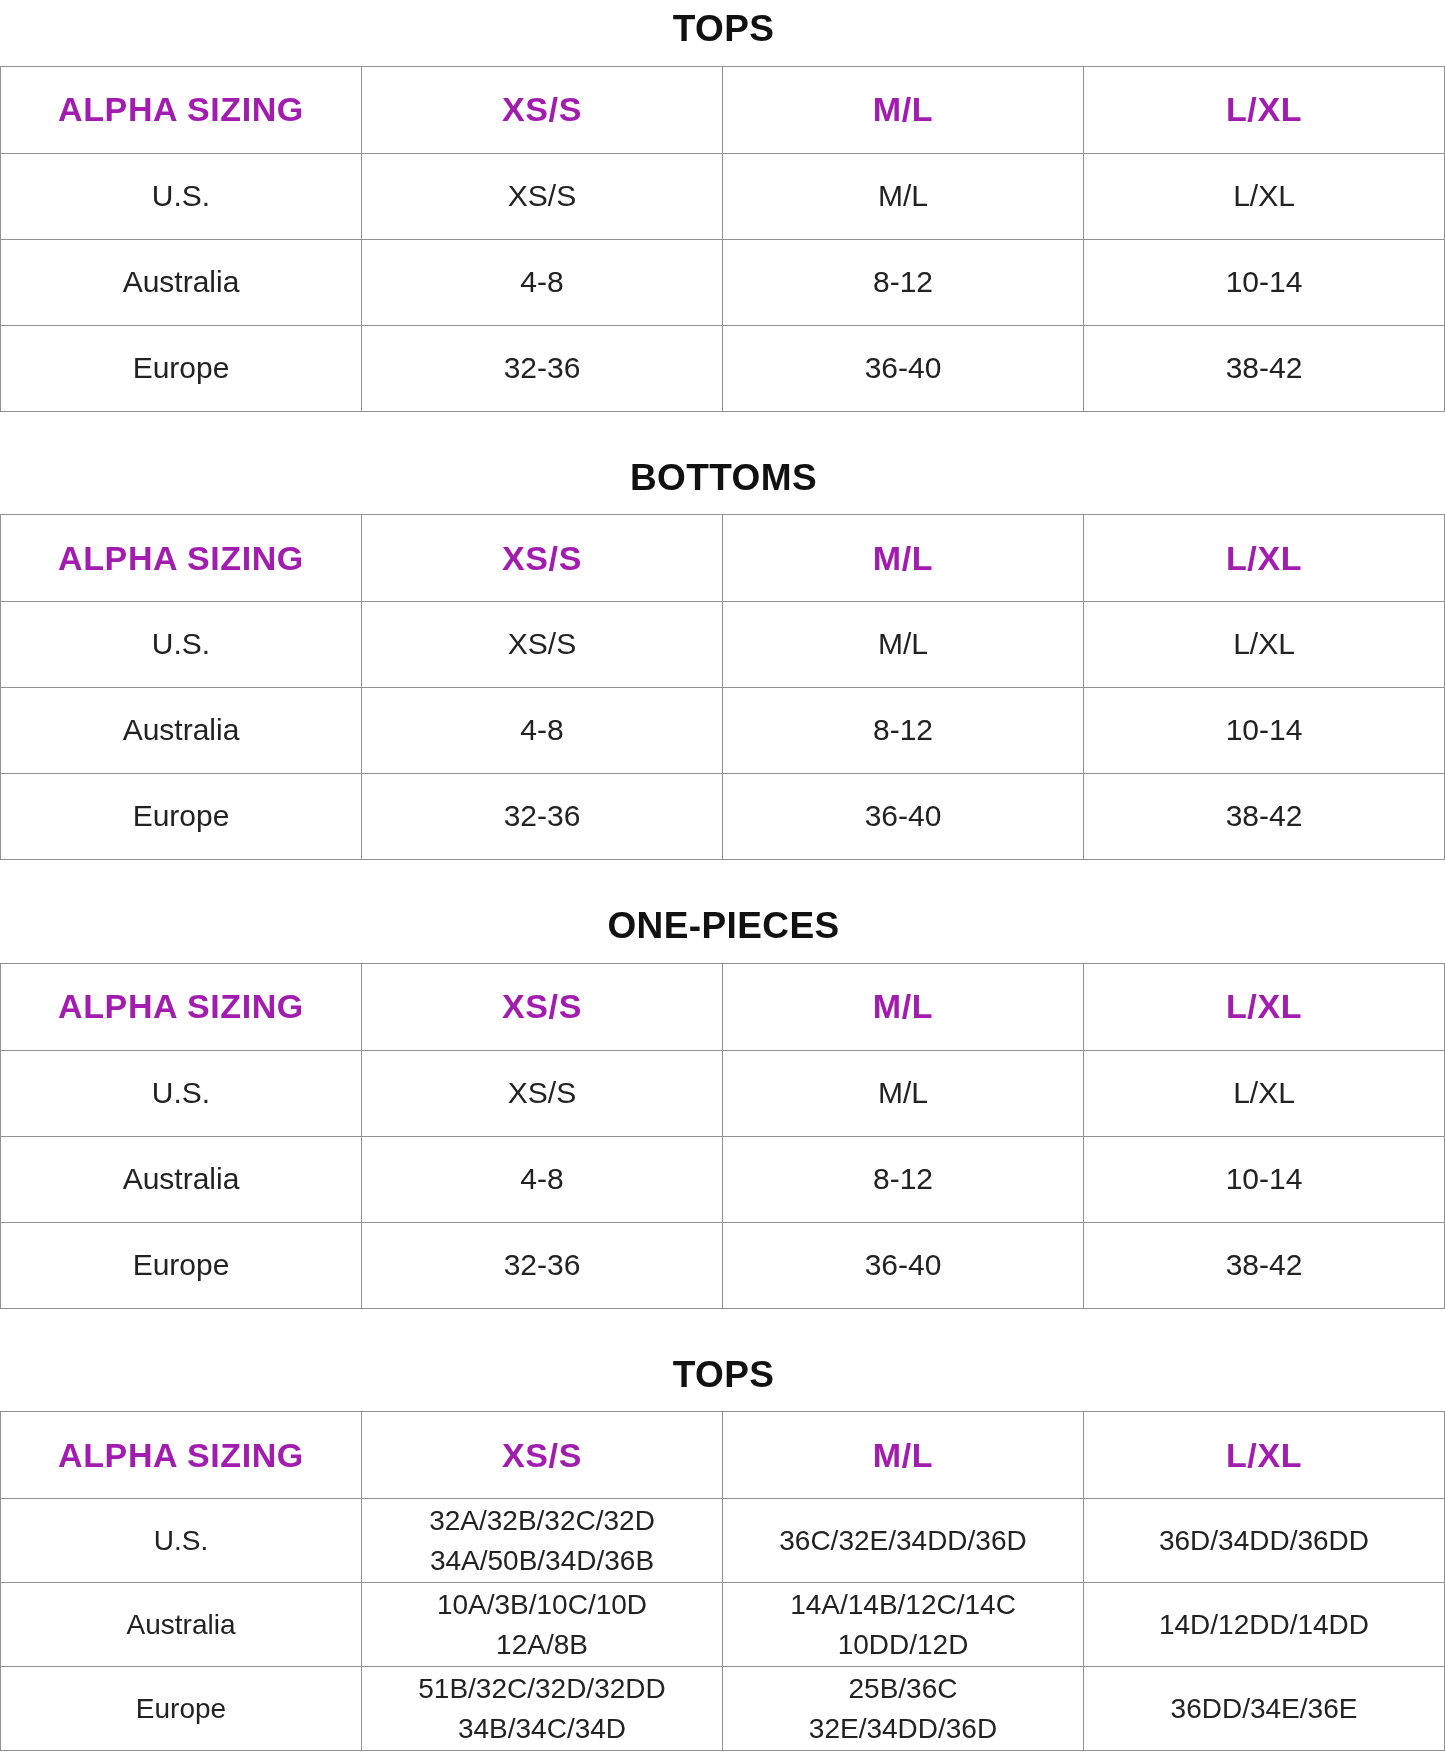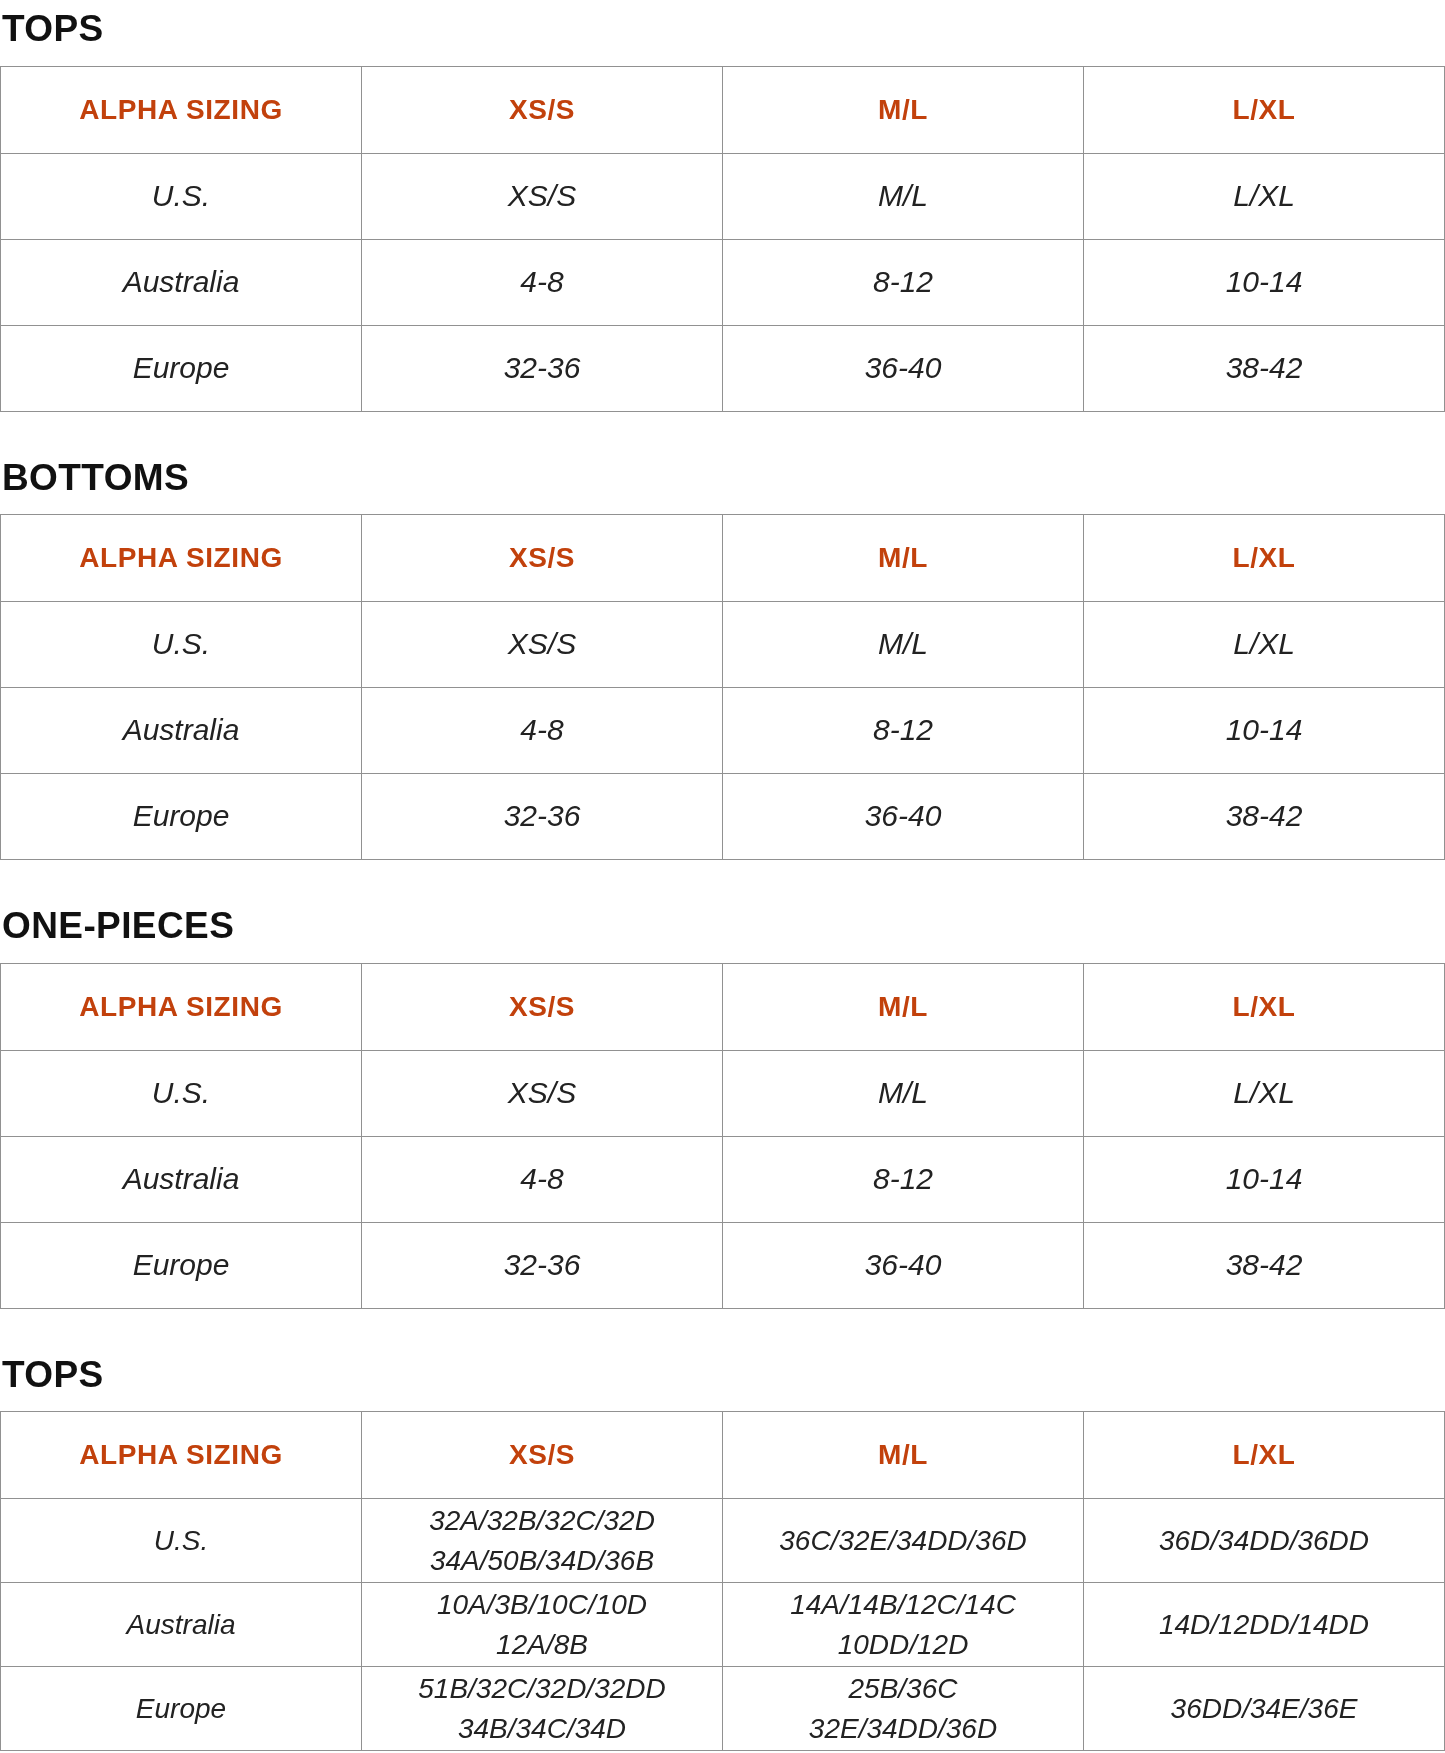--- a/index.html
+++ b/index.html
@@ -13,56 +13,56 @@
     color: #1e1e1e;
   }
   .section-title {
     font-size: 37px;
     font-weight: 700;
     color: #111111;
     letter-spacing: 0.4px;
     margin: 45px 0 15px 0;
     padding-left: 2px;
     line-height: 1.15;
+    text-align: center;
   }
   .section-title.first {
     margin-top: 8px;
   }
   table.size-table {
     width: 1445px;
     border-collapse: collapse;
     table-layout: fixed;
   }
   table.size-table th,
   table.size-table td {
     border: 1px solid #919191;
     text-align: center;
     vertical-align: middle;
     padding: 0;
     overflow: hidden;
   }
   table.size-table thead tr { height: 87px; }
   table.size-table tbody tr { height: 86px; }
   table.size-table th {
-    font-size: 28px;
+    font-size: 34px;
     font-weight: 700;
     letter-spacing: 0.6px;
-    color: #c2410c;
+    color: #a21caf;
   }
   table.size-table td {
     font-size: 30px;
     font-weight: 400;
     color: #222222;
   }
   table.size-table.bras tbody tr { height: 84px; }
   table.size-table.bras td { font-size: 28px; }
   .line {
     display: block;
     line-height: 1.42;
-    font-style: italic;
   }
 </style>
 </head>
 <body>
 
 <h2 class="section-title first">TOPS</h2>
 <table class="size-table">
   <thead>
     <tr>
       <th>ALPHA SIZING</th>

